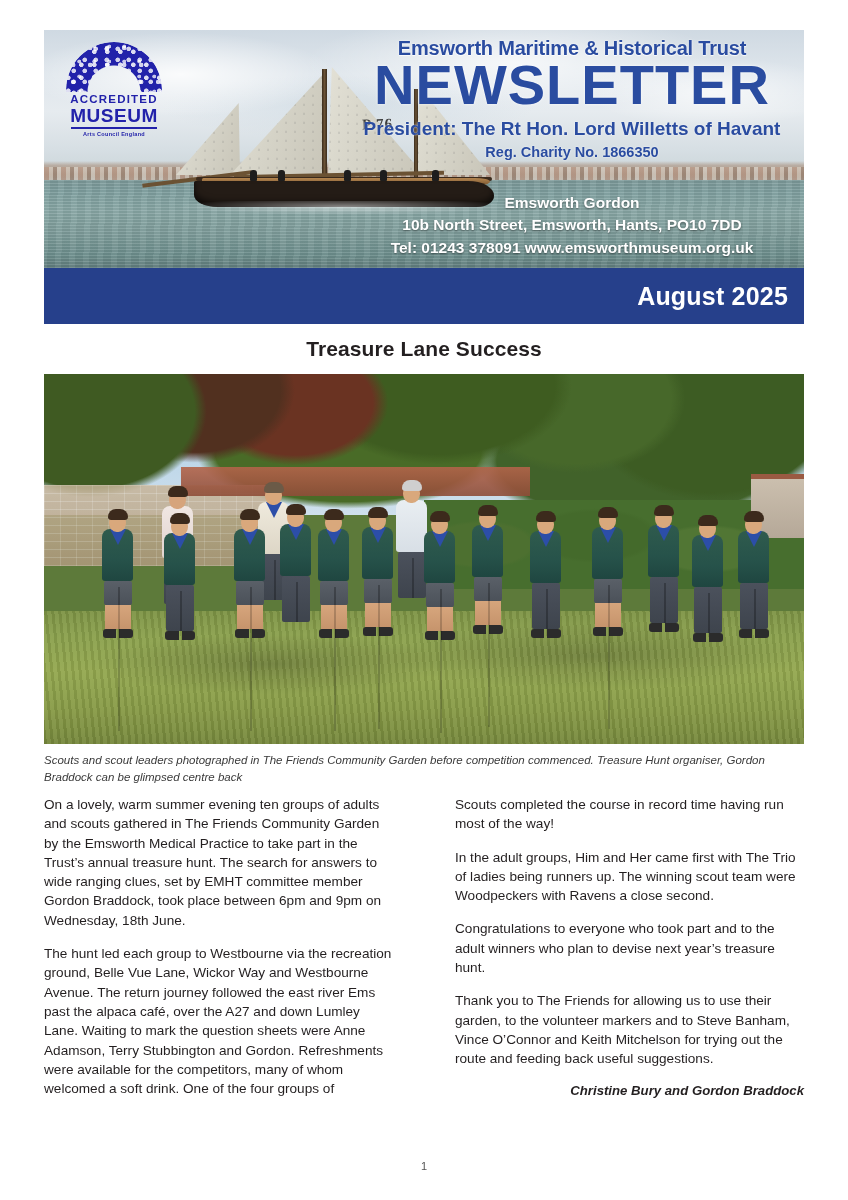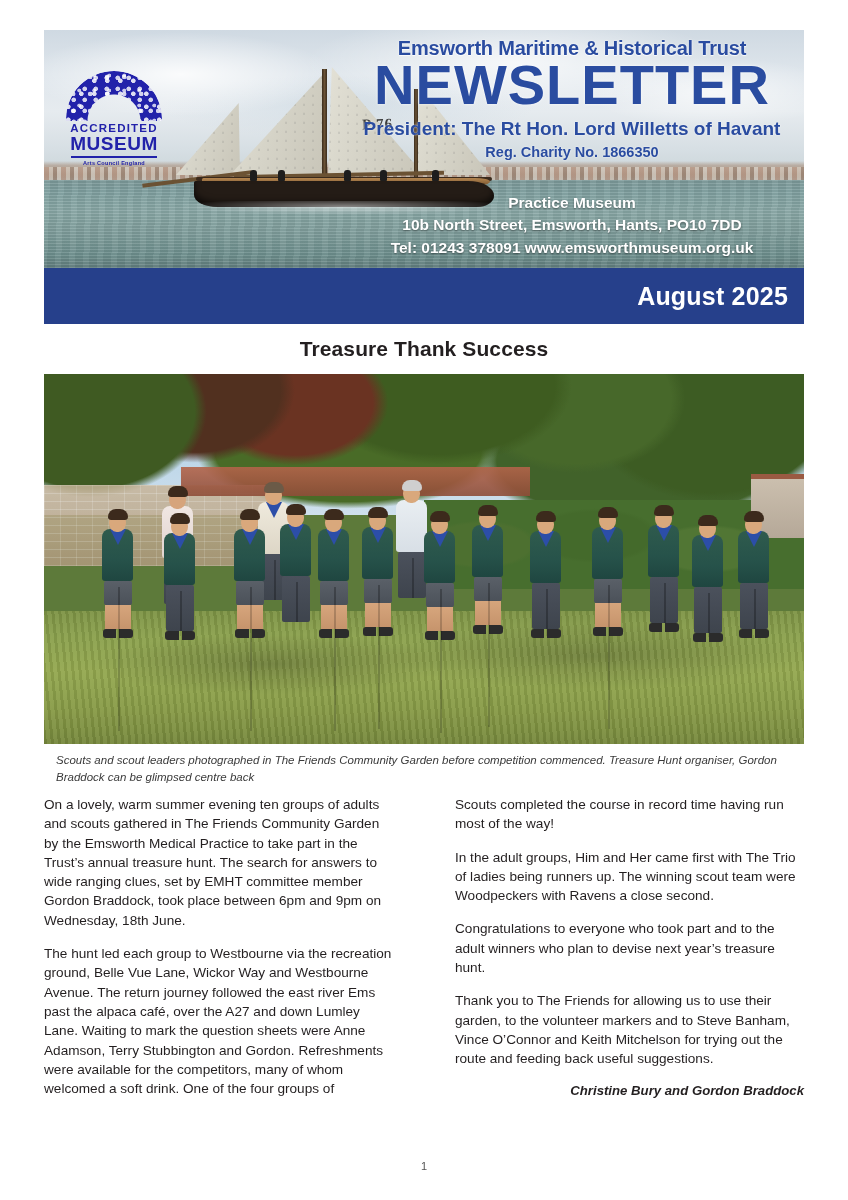--- a/index.html
+++ b/index.html
@@ -148,22 +148,22 @@
     position:absolute; bottom:44px; width:7px; height:11px;
     background:#1d1d1d; border-radius:3px 3px 1px 1px;
   }
   .boat .wake {
     position:absolute; left:-20px; bottom:10px; width:340px; height:14px;
     background: radial-gradient(ellipse at 50% 40%, rgba(255,255,255,.5), rgba(255,255,255,0) 70%);
   }
 
   
   .logo-box {
-    position:absolute; left:16px; top:24px; width:108px; height:112px;
-    display:flex; flex-direction:column; align-items:center; justify-content:flex-end;
+    position:absolute; left:16px; top:12px; width:108px; height:112px;
+    display:flex; flex-direction:column; align-items:center; justify-content:flex-start;
   }
   .logo-arc {
     width:96px; height:50px;
     border-radius: 48px 48px 0 0;
     background:
       radial-gradient(circle at 18% 75%, rgba(255,255,255,.85) 0 2px, rgba(0,0,0,0) 2.6px),
       radial-gradient(circle at 42% 35%, rgba(255,255,255,.8) 0 2px, rgba(0,0,0,0) 2.6px),
       radial-gradient(circle at 70% 62%, rgba(255,255,255,.8) 0 2px, rgba(0,0,0,0) 2.6px),
       radial-gradient(circle at 88% 30%, rgba(255,255,255,.75) 0 1.6px, rgba(0,0,0,0) 2.2px),
       #2222aa;
@@ -346,21 +346,21 @@
     background:linear-gradient(90deg,#2b2b2b 0 45%, rgba(0,0,0,0) 45% 55%, #2b2b2b 55% 100%);
     border-radius:3px;
   }
   .adult .p-shirt { background:linear-gradient(180deg,#f0e6e2,#e2d5d0); }
   .adult .p-head { background:#d6a47c; }
   .adult2 .p-shirt { background:linear-gradient(180deg,#efeadd,#ddd6c6); }
   .adult3 .p-shirt { background:linear-gradient(180deg,#e9eef2,#d8dfe6); }
   .adult3 .p-hair { background:#cfcfcf; }
 
   .caption {
-    position:absolute; left:56px; top:752px; width:760px;
+    position:absolute; left:44px; top:752px; width:760px;
     font-family:"Liberation Sans", sans-serif;
     font-style:italic; font-size:11.5px; color:#3a3a3a;
     line-height:1.45;
   }
 
   
   .columns {
     position:absolute; left:44px; top:795px; width:760px; height:345px;
     display:flex; gap:62px;
   }
@@ -426,31 +426,31 @@
     </div>
 
     <div class="mh-right">
       <div class="mh-trust">Emsworth Maritime &amp; Historical Trust</div>
       <div class="mh-newsletter">NEWSLETTER</div>
       <div class="mh-pres">President: The Rt Hon. Lord Willetts of Havant</div>
       <div class="mh-charity">Reg. Charity No. 1866350</div>
     </div>
 
     <div class="mh-addr">
-      <div>Practice Museum</div>
+      <div>Emsworth Gordon</div>
       <div>10b North Street, Emsworth, Hants, PO10 7DD</div>
       <div>Tel: 01243 378091 www.emsworthmuseum.org.uk</div>
     </div>
   </div>
 
   <div class="date-banner">
     <div class="date-text">August 2025</div>
   </div>
 
-  <div class="article-title">Treasure Thank Success</div>
+  <div class="article-title">Treasure Lane Success</div>
 
   <div class="photo">
     <div class="ph-sky"></div>
     <div class="ph-trees"></div>
     <div class="ph-wall"></div>
     <div class="ph-roof"></div>
     <div class="ph-hedge"></div>
     <div class="ph-house"></div>
     <div class="ph-grass"></div>
 

